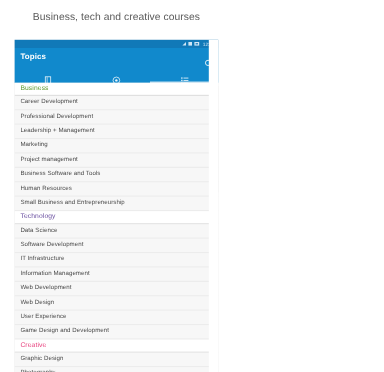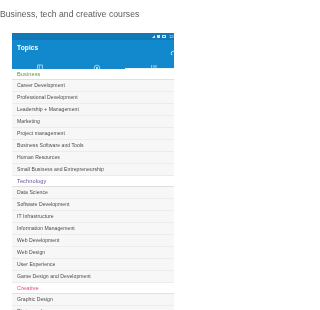--- a/index.html
+++ b/index.html
@@ -22,20 +22,21 @@
     background: #ffffff;
     box-sizing: border-box;
   }
 
   
   .caption {
     position: absolute;
     left: 0;
     top: 9px;
     width: 194px;
+    text-align: center;
     font-size: 8.6px;
     line-height: 11px;
     color: #5a5a5a;
     letter-spacing: 0.05px;
     white-space: nowrap;
   }
 
   
   .device {
     position: absolute;

